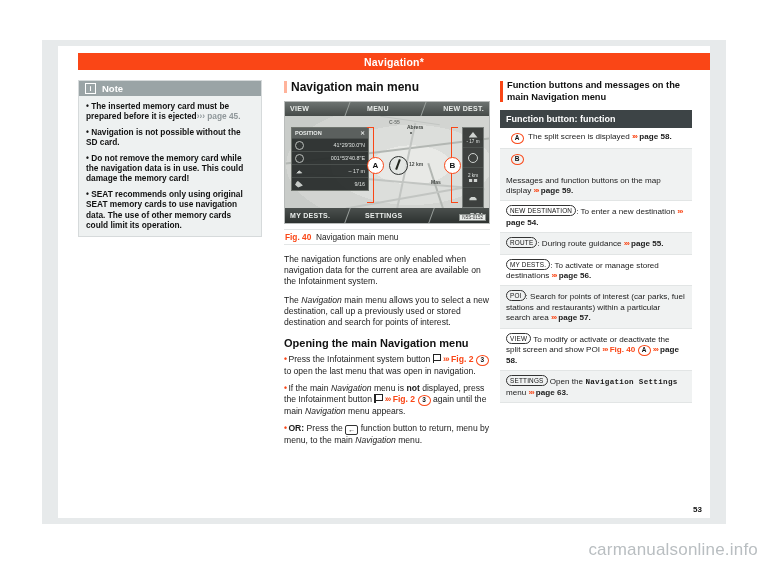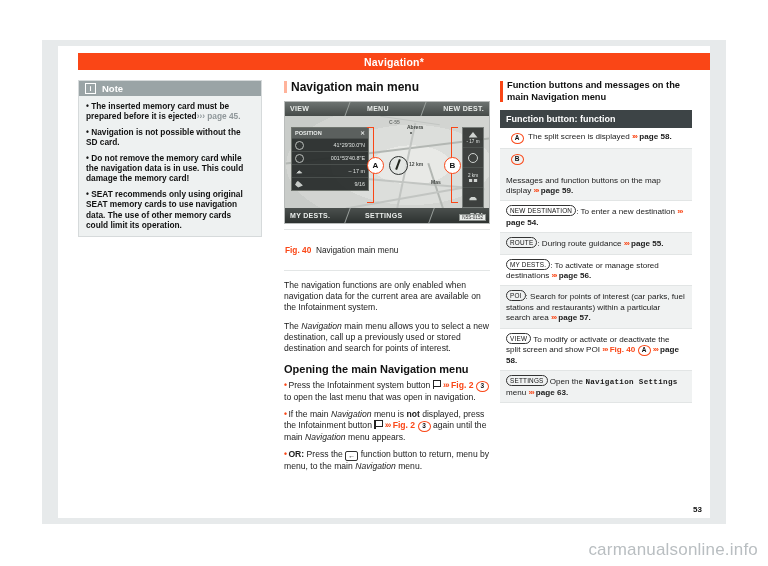--- a/index.html
+++ b/index.html
@@ -109,21 +109,21 @@
     text-align:center;line-height:8px;color:#222;
   }
 
   
   .figure-img{
     width:206px;height:123px;position:relative;overflow:hidden;
     background:#cfd2d0;border:1px solid #b9bcbb;box-sizing:border-box;
   }
   .fig-cap{
     margin-top:5px;border:1px solid #e3e6e6;border-left:none;border-right:none;
-    padding:15px 1px;font-size:8.3px;color:#1b1b1b;
+    padding:2px 1px;font-size:8.3px;color:#1b1b1b;
   }
   .fig-cap .fignum{color:#fa4616;font-weight:bold;}
 
   
   .map-bg{position:absolute;inset:0;background:
       radial-gradient(ellipse at 62% 52%, #e8e9e6 0 22%, #dcdedb 22% 45%, #d2d4d1 45% 70%, #c9ccc9 70% 100%);}
   .map-road{position:absolute;background:#b3b7b3;}
   .map-road.thin{background:#c2c5c2;}
   .topbar{
     position:absolute;left:0;top:0;width:100%;height:14px;

